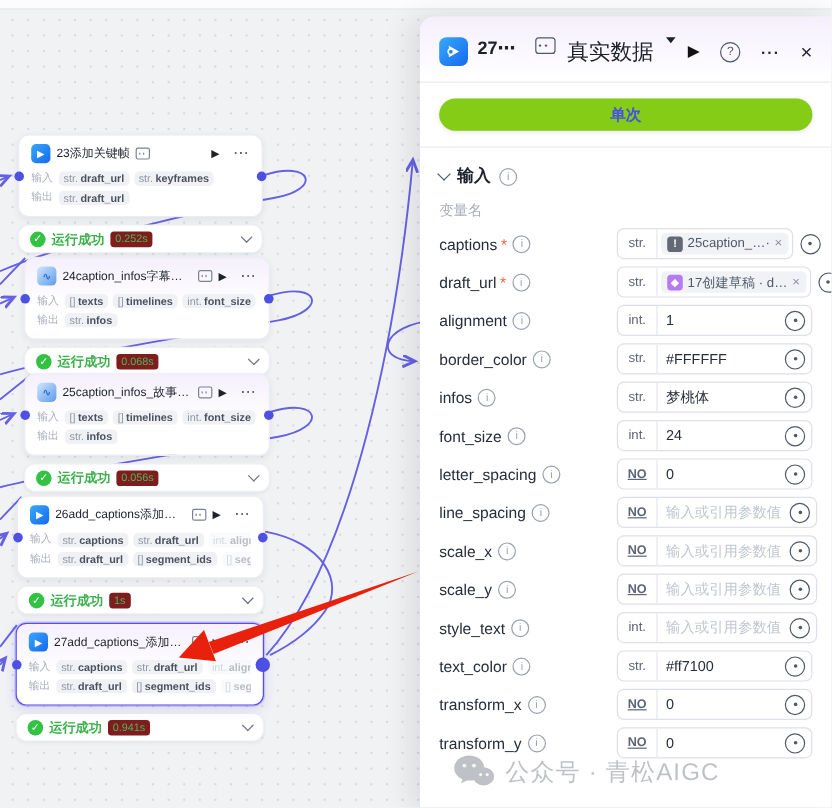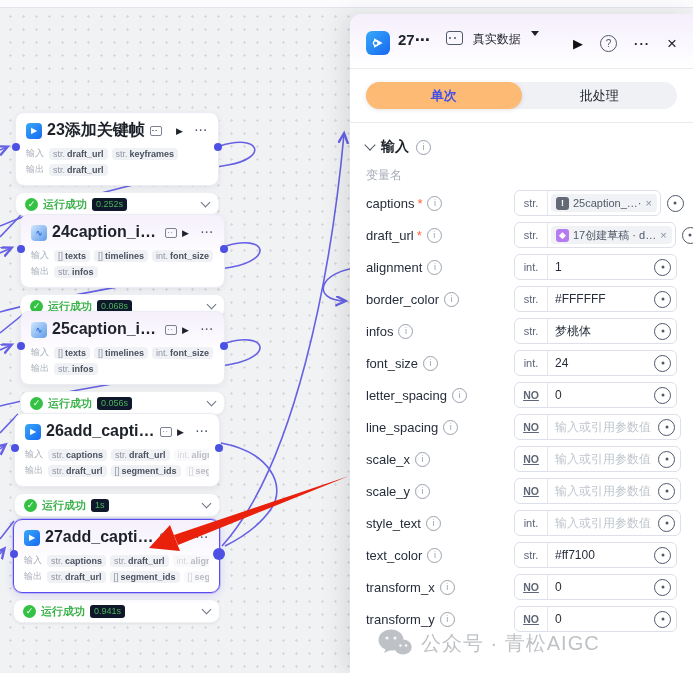--- a/index.html
+++ b/index.html
@@ -20,21 +20,21 @@
   .node-card{position:relative;background:#fff;border:1px solid #ececf4;border-radius:9px;
     box-shadow:0 2px 6px rgba(31,35,41,.07);padding:7px 10px 6px;}
   .node-card.tint{background:linear-gradient(180deg,#f5f0fc 0%,#ffffff 62%);}
   .node-card.selected{border:1.5px solid #5a4df0;
     box-shadow:0 0 0 1px rgba(90,77,240,.25),0 2px 10px rgba(90,77,240,.18);}
   .nhead{display:flex;align-items:center;gap:5px;margin-bottom:6px;}
   .nic{width:16px;height:16px;border-radius:4px;flex:none;display:flex;align-items:center;
     justify-content:center;color:#fff;font-size:8px;}
   .nic.ic-play{background:linear-gradient(135deg,#38a9f9,#1668f0);}
   .nic.ic-code{background:linear-gradient(135deg,#cfe6ff,#5f9be8);color:#2b6fd8;font-size:9px;font-weight:bold;}
-  .ntitle{font-size:16px;font-weight:bold;color:#1d2129;white-space:nowrap;overflow:hidden;
+  .ntitle{font-size:10px;font-weight:normal;color:#1d2129;white-space:nowrap;overflow:hidden;
     text-overflow:ellipsis;max-width:118px;}
   .win-ic{width:10px;height:8px;border:1px solid #7b8291;border-radius:2px;position:relative;flex:none;}
   .win-ic::after{content:"";position:absolute;left:1.5px;top:3px;width:1.6px;height:1.6px;
     border-radius:50%;background:#7b8291;box-shadow:3.2px 0 0 #7b8291;}
   .nrun{margin-left:auto;font-size:9px;color:#1d2129;}
   .nmore{font-size:10px;font-weight:bold;color:#4e5969;letter-spacing:1px;margin-left:7px;}
   .nrow{display:flex;align-items:center;gap:4px;margin:3px 0;white-space:nowrap;overflow:hidden;}
   .nrow-label{font-size:9px;color:#a8aeb9;flex:none;width:19px;}
   .chip{background:#f0f1f5;border-radius:4px;padding:1px 4px;font-size:9px;display:inline-flex;
     gap:2px;flex:none;align-items:center;}
@@ -43,51 +43,51 @@
   .chip.fade{opacity:.38;}
   .port{position:absolute;width:8px;height:8px;border-radius:50%;background:#4d51e3;}
   .port-l{left:-4px;top:30px;}
   .port-r{right:-4px;top:30px;}
   .port.big{width:12px;height:12px;right:-6px;top:28px;}
   .scard{margin-top:6px;background:#fff;border:1px solid #eef0f3;border-radius:9px;height:22px;
     display:flex;align-items:center;gap:5px;padding:0 9px;box-shadow:0 1px 3px rgba(31,35,41,.08);}
   .ck{width:13px;height:13px;border-radius:50%;background:#34c244;color:#fff;font-size:9px;
     display:flex;align-items:center;justify-content:center;flex:none;}
   .stext{font-size:11px;font-weight:bold;color:#3cb14c;}
-  .stime{background:#0f172a;color:#4cb35c;font-size:9px;padding:0 4px;border-radius:3px;
+  .stime{background:#7f1d1d;color:#4cb35c;font-size:9px;padding:0 4px;border-radius:3px;
     height:13px;line-height:13px;}
   .chev{width:6px;height:6px;border-right:1.4px solid #6b7280;border-bottom:1.4px solid #6b7280;
     transform:rotate(45deg);margin-left:auto;margin-top:-3px;flex:none;}
   
   .panel{position:absolute;left:350px;top:14px;width:343px;height:659px;background:#fff;
     border-radius:12px 0 0 0;box-shadow:-8px 0 22px rgba(31,35,41,.10);z-index:4;overflow:hidden;}
   .phead{background:linear-gradient(180deg,#f5effc 0%,#ffffff 100%);padding:17px 16px 13px;}
   .phead-row{display:flex;gap:8px;}
   .pic{width:24px;height:24px;border-radius:6px;background:linear-gradient(135deg,#38a9f9,#1668f0);
     display:flex;align-items:center;justify-content:center;flex:none;}
   .ptitle{font-size:15px;font-weight:bold;color:#1d2129;}
   .win-lg{width:15px;height:12px;border:1.4px solid #4e5969;border-radius:3px;position:relative;
     margin-left:8px;flex:none;}
   .win-lg::after{content:"";position:absolute;left:2.5px;top:4.5px;width:2px;height:2px;
     border-radius:50%;background:#4e5969;box-shadow:5px 0 0 #4e5969;}
-  .pdm{font-size:12px;color:#1d2129;margin-left:2px;}
+  .pdm{font-size:18px;color:#1d2129;margin-left:2px;}
   .caret{width:0;height:0;border-left:4px solid transparent;border-right:4px solid transparent;
     border-top:5px solid #1d2129;margin-left:2px;}
   .hicons{margin-left:auto;display:flex;align-items:center;gap:17px;}
   .hplay{font-size:13px;color:#111;}
   .hhelp{width:15px;height:15px;border:1.4px solid #4e5969;border-radius:50%;color:#4e5969;
     font-size:10px;display:flex;align-items:center;justify-content:center;}
   .hmore{font-size:13px;font-weight:bold;color:#1d2129;letter-spacing:1px;}
   .hclose{font-size:17px;color:#1d2129;line-height:1;}
   .psub{font-size:12px;color:#868fa0;margin:13px 0 0 2px;}
   .hr{height:1px;background:#e9ebf0;}
   .tabs{margin:13px 16px;background:#f0f1f5;border-radius:15px;height:27px;display:flex;padding:0;}
   .tab{flex:1;display:flex;align-items:center;justify-content:center;font-size:13px;color:#1d2129;
     border-radius:15px;}
-  .tab.active{background:#fdba74;color:#4450e6;font-weight:bold;box-shadow:0 1px 4px rgba(31,35,41,.12);}
+  .tab.active{background:#84cc16;color:#4450e6;font-weight:bold;box-shadow:0 1px 4px rgba(31,35,41,.12);}
   .sect{display:flex;align-items:center;gap:7px;margin:15px 16px 0;}
   .sect .chevd{width:7px;height:7px;border-right:1.6px solid #4e5969;border-bottom:1.6px solid #4e5969;
     transform:rotate(45deg);margin-top:-4px;}
   .sect .stitle{font-size:14px;font-weight:bold;color:#1d2129;}
   .i-ic{display:inline-flex;width:13px;height:13px;border:1px solid #9aa1ad;border-radius:50%;
     color:#9aa1ad;font-size:9px;align-items:center;justify-content:center;flex:none;}
   .cols{display:grid;grid-template-columns:148px 1fr;margin:11px 16px 3px;font-size:12px;color:#a7adb8;}
   .prow{display:grid;grid-template-columns:148px 1fr;align-items:center;height:32px;padding:0 16px;}
   .plabel{display:flex;align-items:center;gap:5px;font-size:13px;color:#272e3b;}
   .req{color:#ff6038;margin-left:-2px;}
@@ -392,21 +392,20 @@
         <span class="hplay">▶</span>
         <span class="hhelp">?</span>
         <span class="hmore">···</span>
         <span class="hclose">×</span>
       </span>
     </div>
   </div>
   <div class="hr"></div>
   <div class="tabs">
     <div class="tab active">单次</div>
-    <div class="tab">批处理</div>
   </div>
   <div class="hr"></div>
   <div class="sect">
     <span class="chevd"></span>
     <span class="stitle">输入</span>
     <span class="i-ic">i</span>
   </div>
   <div class="cols">
     <span>变量名</span>
   </div>

